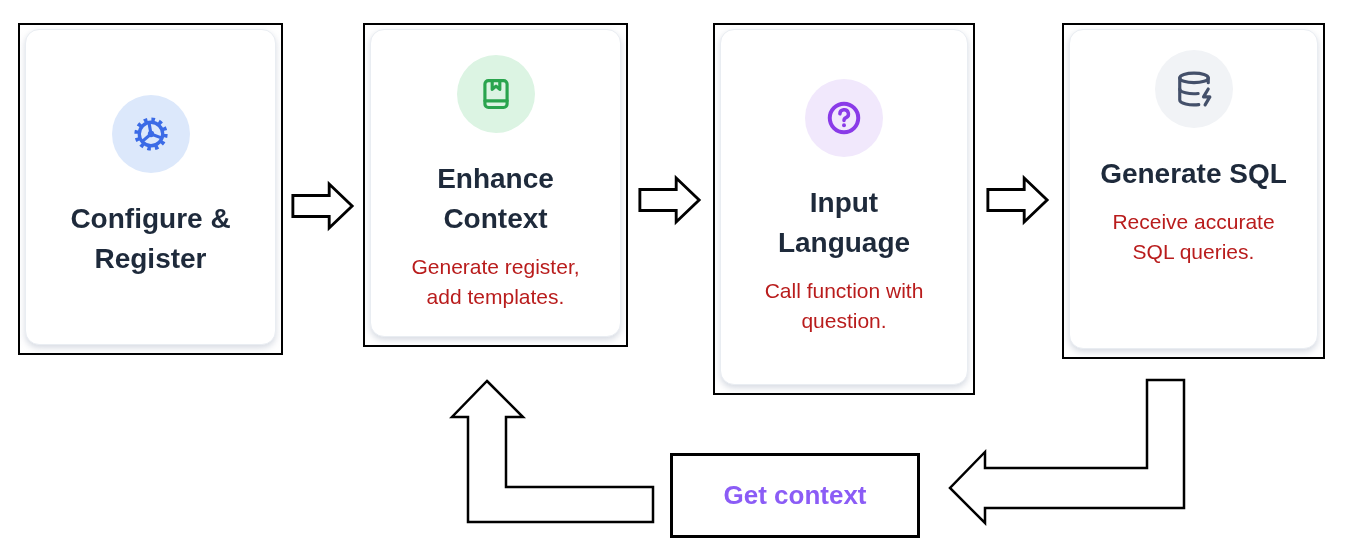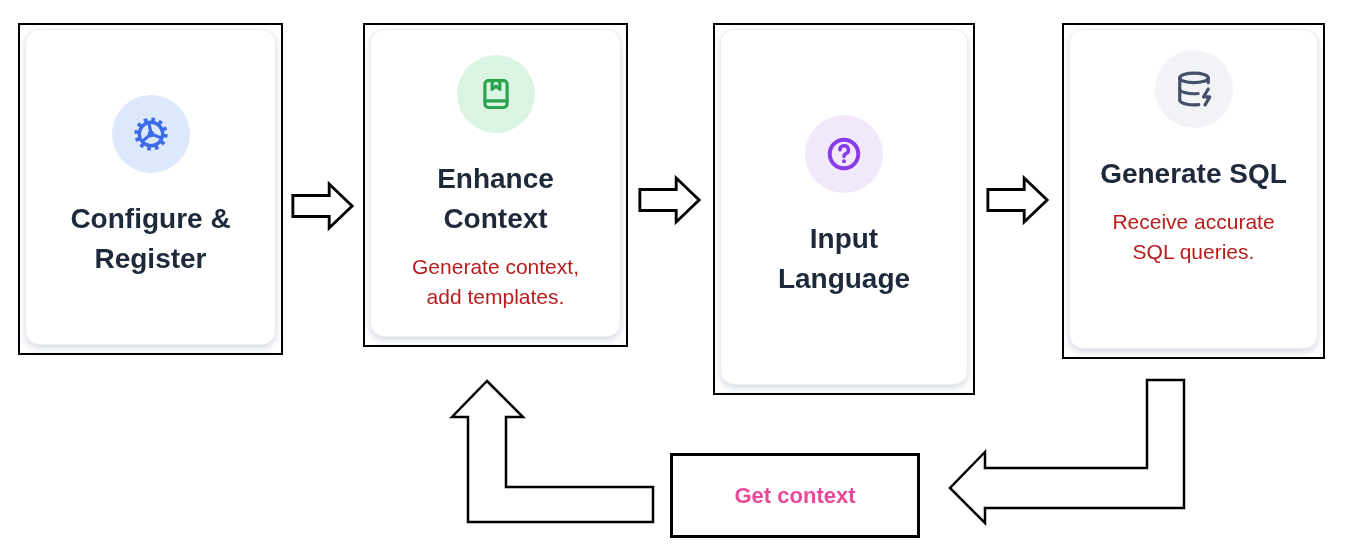--- a/index.html
+++ b/index.html
@@ -47,21 +47,21 @@
   .flow-arrow-2{left:637px;top:174px;}
   .flow-arrow-3{left:985px;top:174px;}
   
   .loop-svg{position:absolute;left:0;top:0;width:1348px;height:552px;pointer-events:none;}
   
   .loop-label-box{
     position:absolute;left:670px;top:453px;width:250px;height:85px;
     box-sizing:border-box;border:3px solid #000;background:#fff;
     display:flex;align-items:center;justify-content:center;
   }
-  .loop-label-box span{font-size:22px;font-weight:bold;color:#ec4899;}
+  .loop-label-box span{font-size:26px;font-weight:bold;color:#8b5cf6;}
 </style>
 </head>
 <body>
 
 <div class="stage">
 
   <div class="card card-1">
     <div class="card-inner">
       <div class="icon-circle" style="--icon-bg: #dce8fb; --icon-color: #3b6be6;">
         <svg viewBox="0 0 24 24" fill="none" stroke="currentColor">
@@ -86,40 +86,42 @@
     <div class="card-inner">
       <div class="icon-circle" style="--icon-bg: #dcf4e3; --icon-color: #2aa44e;">
         <svg viewBox="0 0 24 24" fill="none" stroke="currentColor" stroke-width="2" stroke-linecap="round" stroke-linejoin="round">
           <rect x="5" y="3.5" width="14" height="17" rx="2.2"></rect>
           <line x1="5" y1="16.3" x2="19" y2="16.3"></line>
           <path d="M9.6 3.5 v5.6 l2.4 -2.1 2.4 2.1 v-5.6"></path>
         </svg>
       </div>
       <h2 class="card-title">Enhance
 Context</h2>
-      <p class="card-desc">Generate context,
+      <p class="card-desc">Generate register,
 add templates.</p>
     </div>
   </div>
 
   <svg class="flow-arrow flow-arrow-2" viewBox="0 0 68 52">
     <polygon points="3,15 41,15 41,3 65,26 41,49 41,37 3,37" fill="#fff" stroke="#000" stroke-width="3"></polygon>
   </svg>
 
   <div class="card card-3">
     <div class="card-inner">
       <div class="icon-circle" style="--icon-bg: #f1e8fc; --icon-color: #8a3be8;">
         <svg viewBox="0 0 24 24" fill="none" stroke="currentColor" stroke-linecap="round">
           <circle cx="12" cy="12" r="9" stroke-width="2.5"></circle>
           <path d="M9.4 9.4 a2.7 2.6 0 1 1 3.9 2.35 c-.85.42-1.3.95-1.3 1.8" stroke-width="2.2"></path>
           <circle cx="12" cy="16.6" r="1.25" fill="currentColor" stroke="none"></circle>
         </svg>
       </div>
       <h2 class="card-title">Input
 Language</h2>
+      <p class="card-desc">Call function with
+question.</p>
     </div>
   </div>
 
   <svg class="flow-arrow flow-arrow-3" viewBox="0 0 68 52">
     <polygon points="3,15 41,15 41,3 65,26 41,49 41,37 3,37" fill="#fff" stroke="#000" stroke-width="3"></polygon>
   </svg>
 
   <div class="card card-4">
     <div class="card-inner">
       <div class="icon-circle" style="--icon-bg: #f1f3f6; --icon-color: #44506a;">

